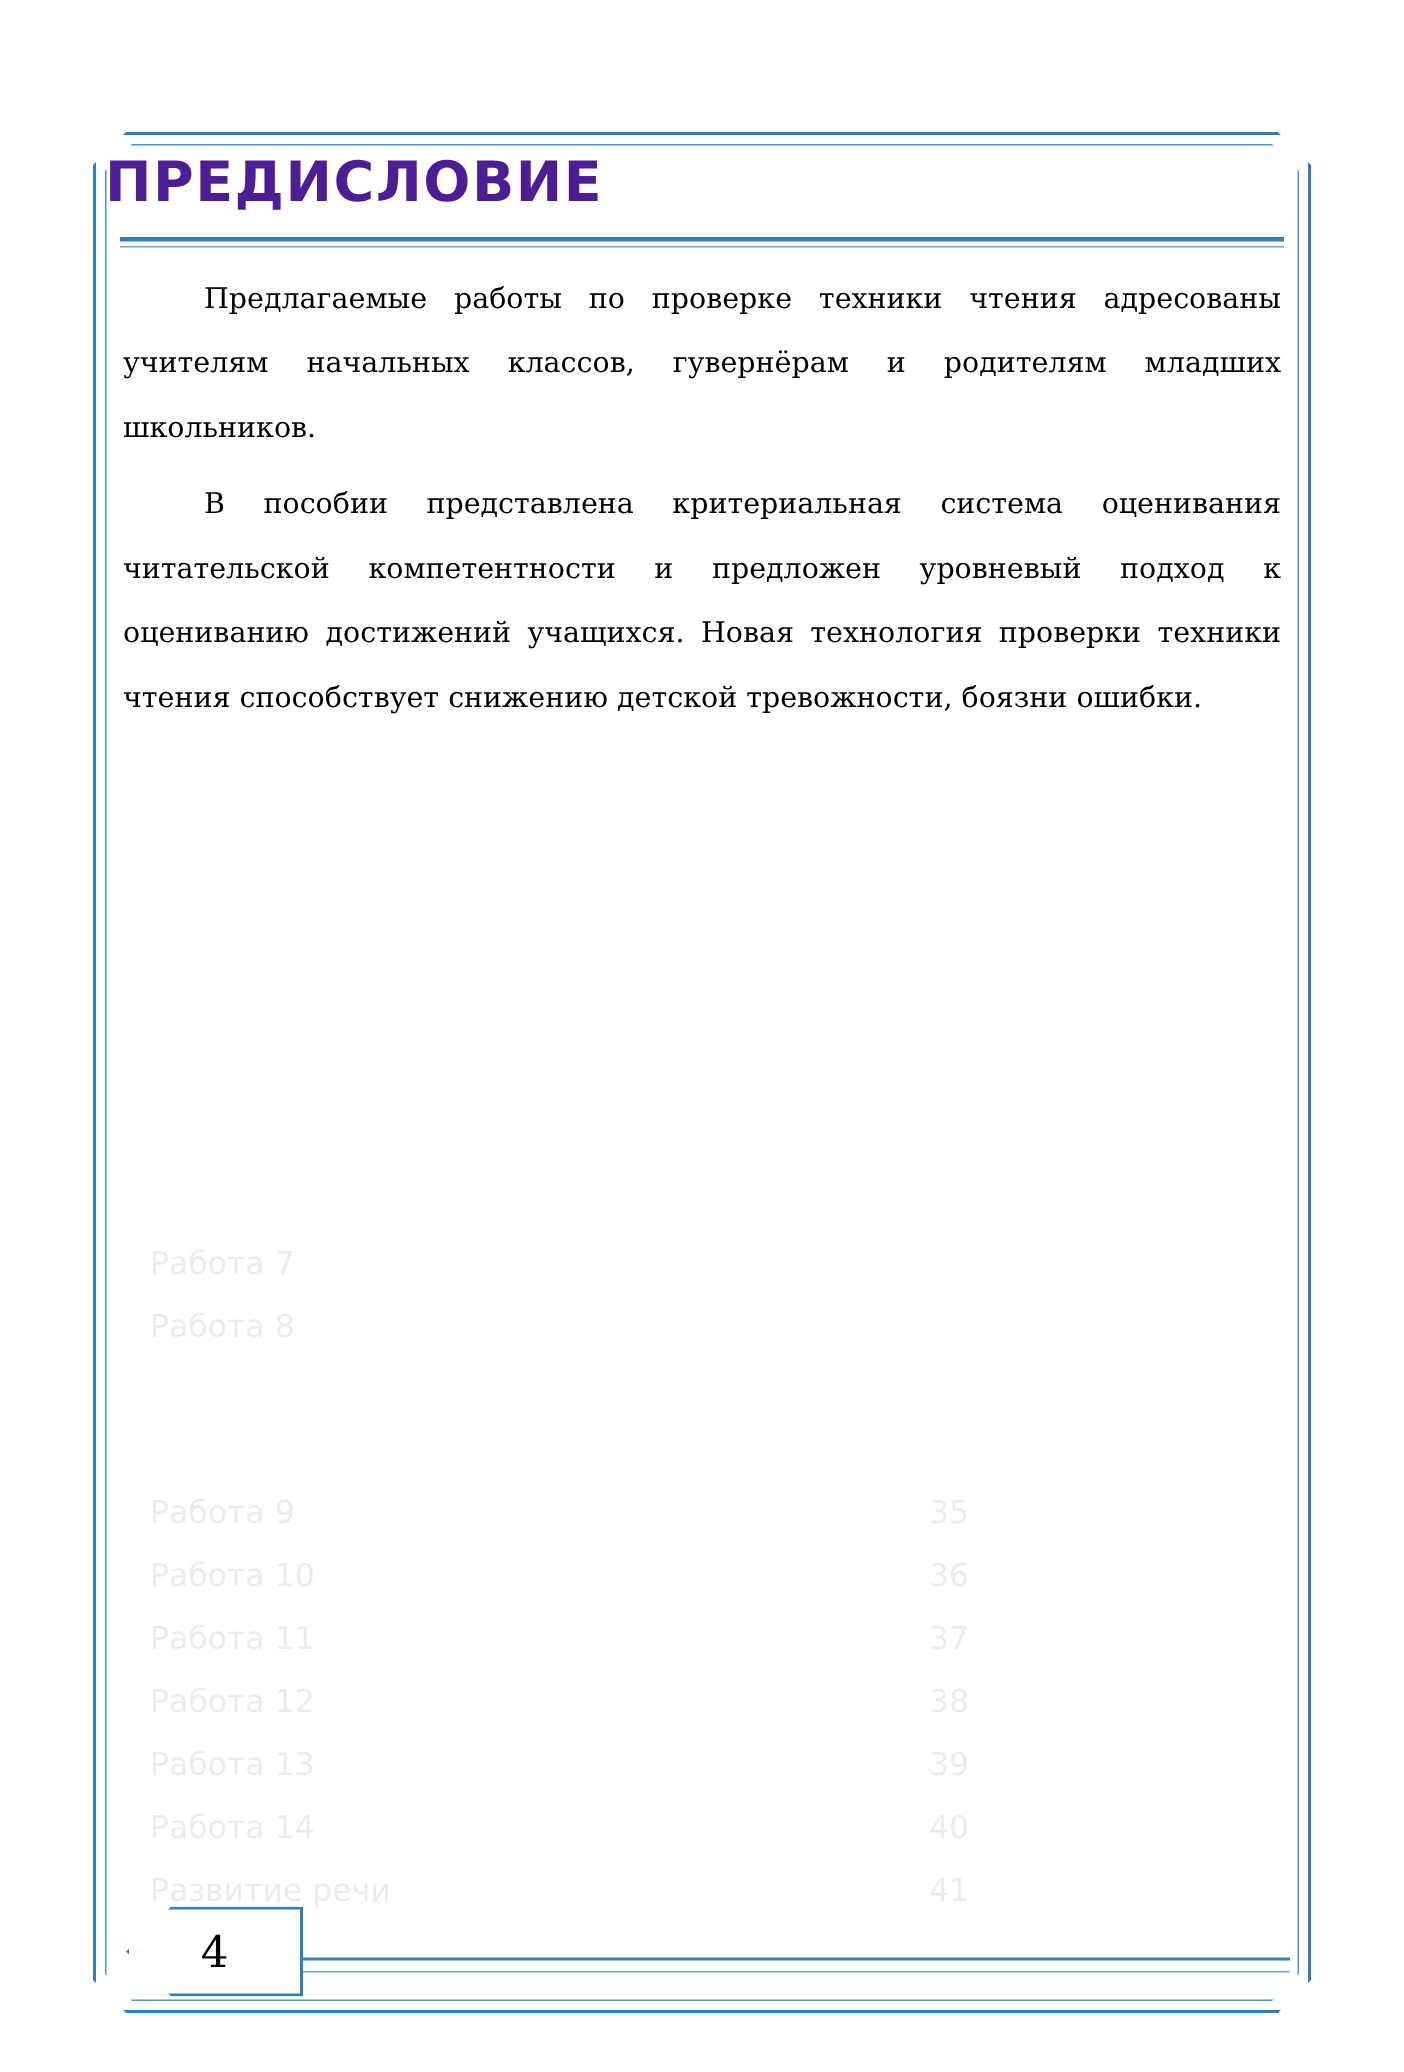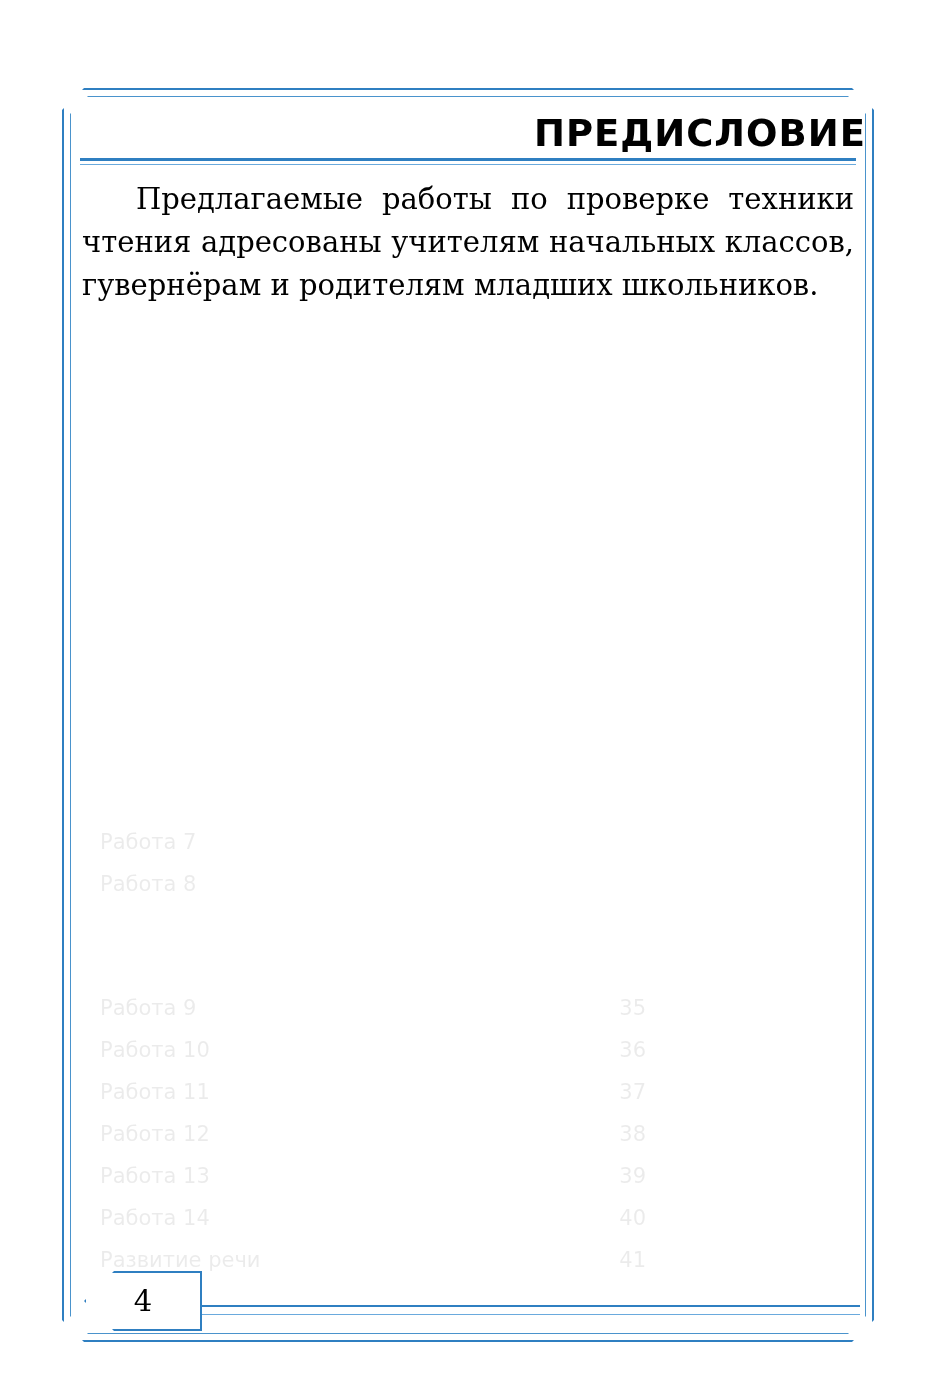--- a/index.html
+++ b/index.html
@@ -41,28 +41,28 @@
     clip-path: polygon(
       18px 0, calc(100% - 18px) 0, 100% 18px,
       100% calc(100% - 18px), calc(100% - 18px) 100%,
       18px 100%, 0 calc(100% - 18px), 0 18px);
   }
 
   
   .title {
     position: absolute;
     left: 70px;
-    top: 112px;
+    top: 100px;
     width: 796px;
-    text-align: right;
+    text-align: left;
     font-family: "DejaVu Sans", sans-serif;
     font-weight: bold;
     font-size: 37px;
     letter-spacing: 1px;
-    color: #000000;
+    color: #4c1d95;
   }
   .title-rule {
     position: absolute;
     left: 80px;
     top: 158px;
     width: 776px;
     height: 3px;
     background: #2f7fc1;
   }
   .title-rule2 {
@@ -74,21 +74,21 @@
     background: #6aaadd;
   }
 
   
   .body-text {
     position: absolute;
     left: 82px;
     top: 178px;
     width: 772px;
     font-family: "DejaVu Serif", serif;
-    font-size: 29px;
+    font-size: 19px;
     line-height: 43px;
     color: #000000;
     text-align: justify;
     text-justify: inter-word;
   }
   .body-text p {
     margin: 0 0 8px 0;
     text-indent: 54px;
   }
 
@@ -190,20 +190,21 @@
 
   <div class="frame-outer"></div>
   <div class="frame-inner"></div>
 
   <div class="title">ПРЕДИСЛОВИЕ</div>
   <div class="title-rule"></div>
   <div class="title-rule2"></div>
 
   <div class="body-text">
     <p>Предлагаемые работы по проверке техники чтения адресованы учителям начальных классов, гувернёрам и родителям младших школьников.</p>
+    <p>В пособии представлена критериальная система оценивания читательской компетентности и предложен уровневый подход к оцениванию достижений учащихся. Новая технология проверки техники чтения способствует снижению детской тревожности, боязни ошибки.</p>
   </div>
 
   <div class="footer-rule"></div>
   <div class="footer-rule2"></div>
 
   <div class="page-number-wrap">
     <div class="diamond"></div>
     <div class="page-number">4</div>
   </div>
 

